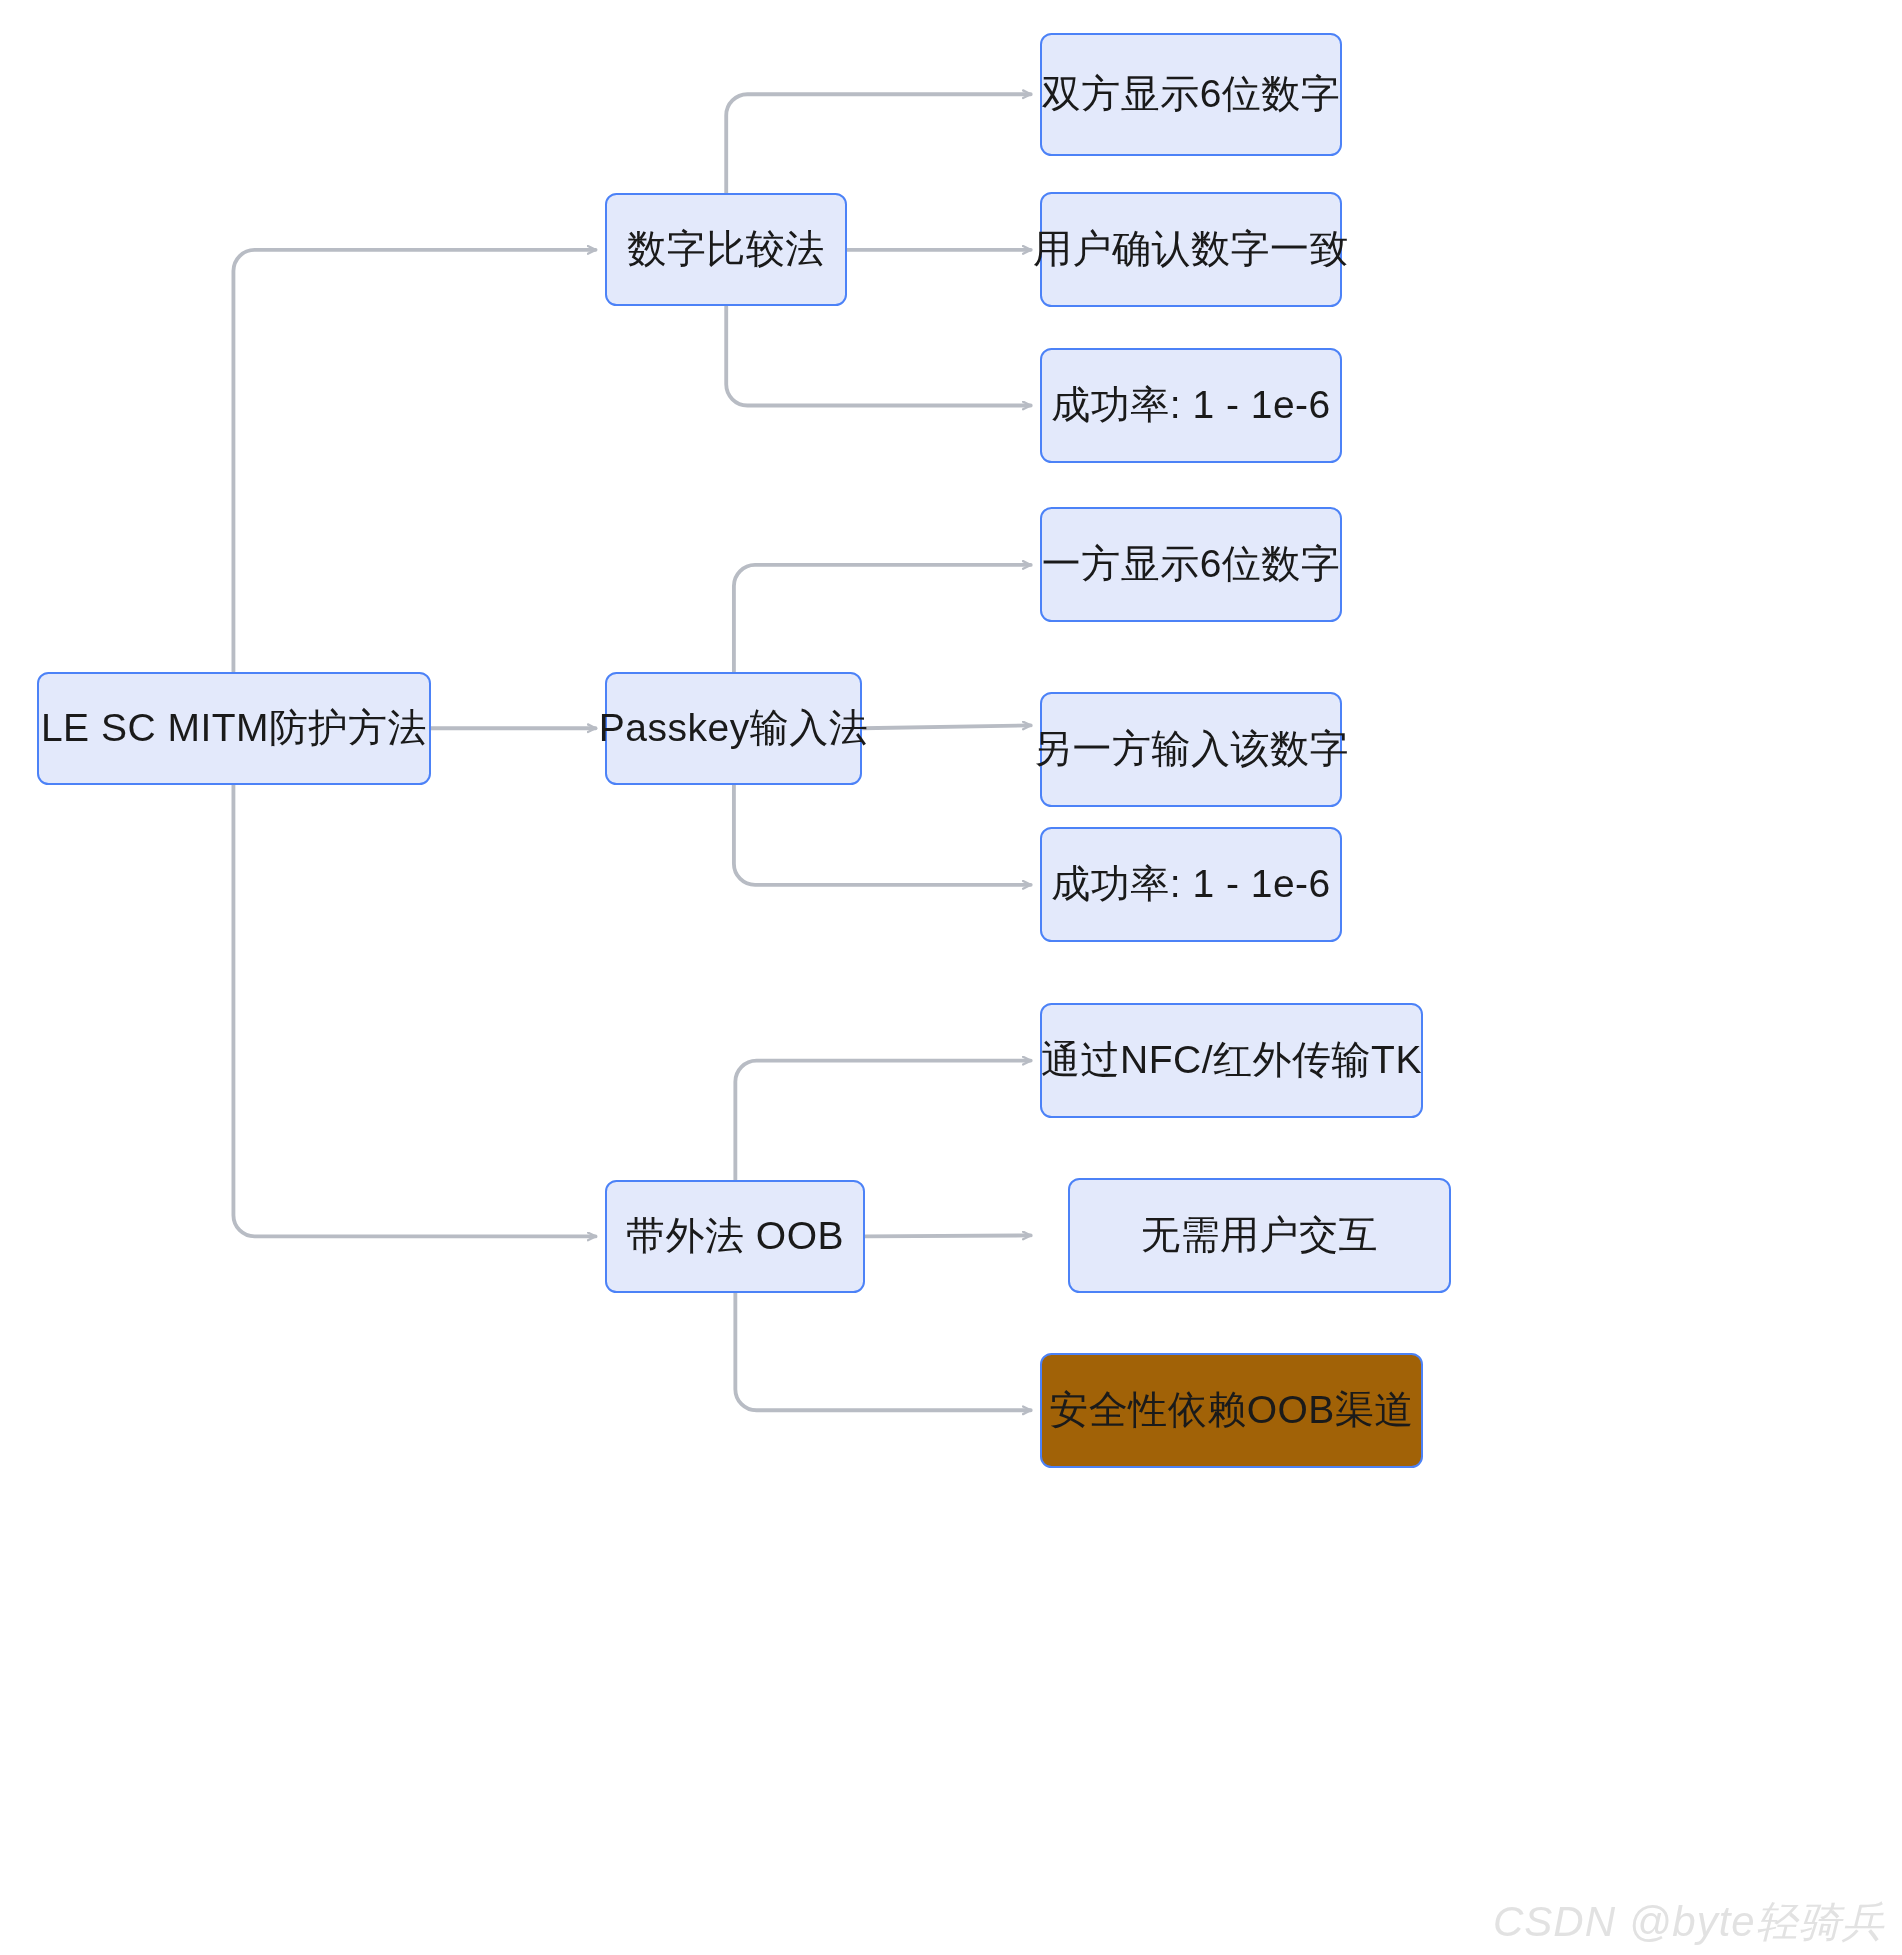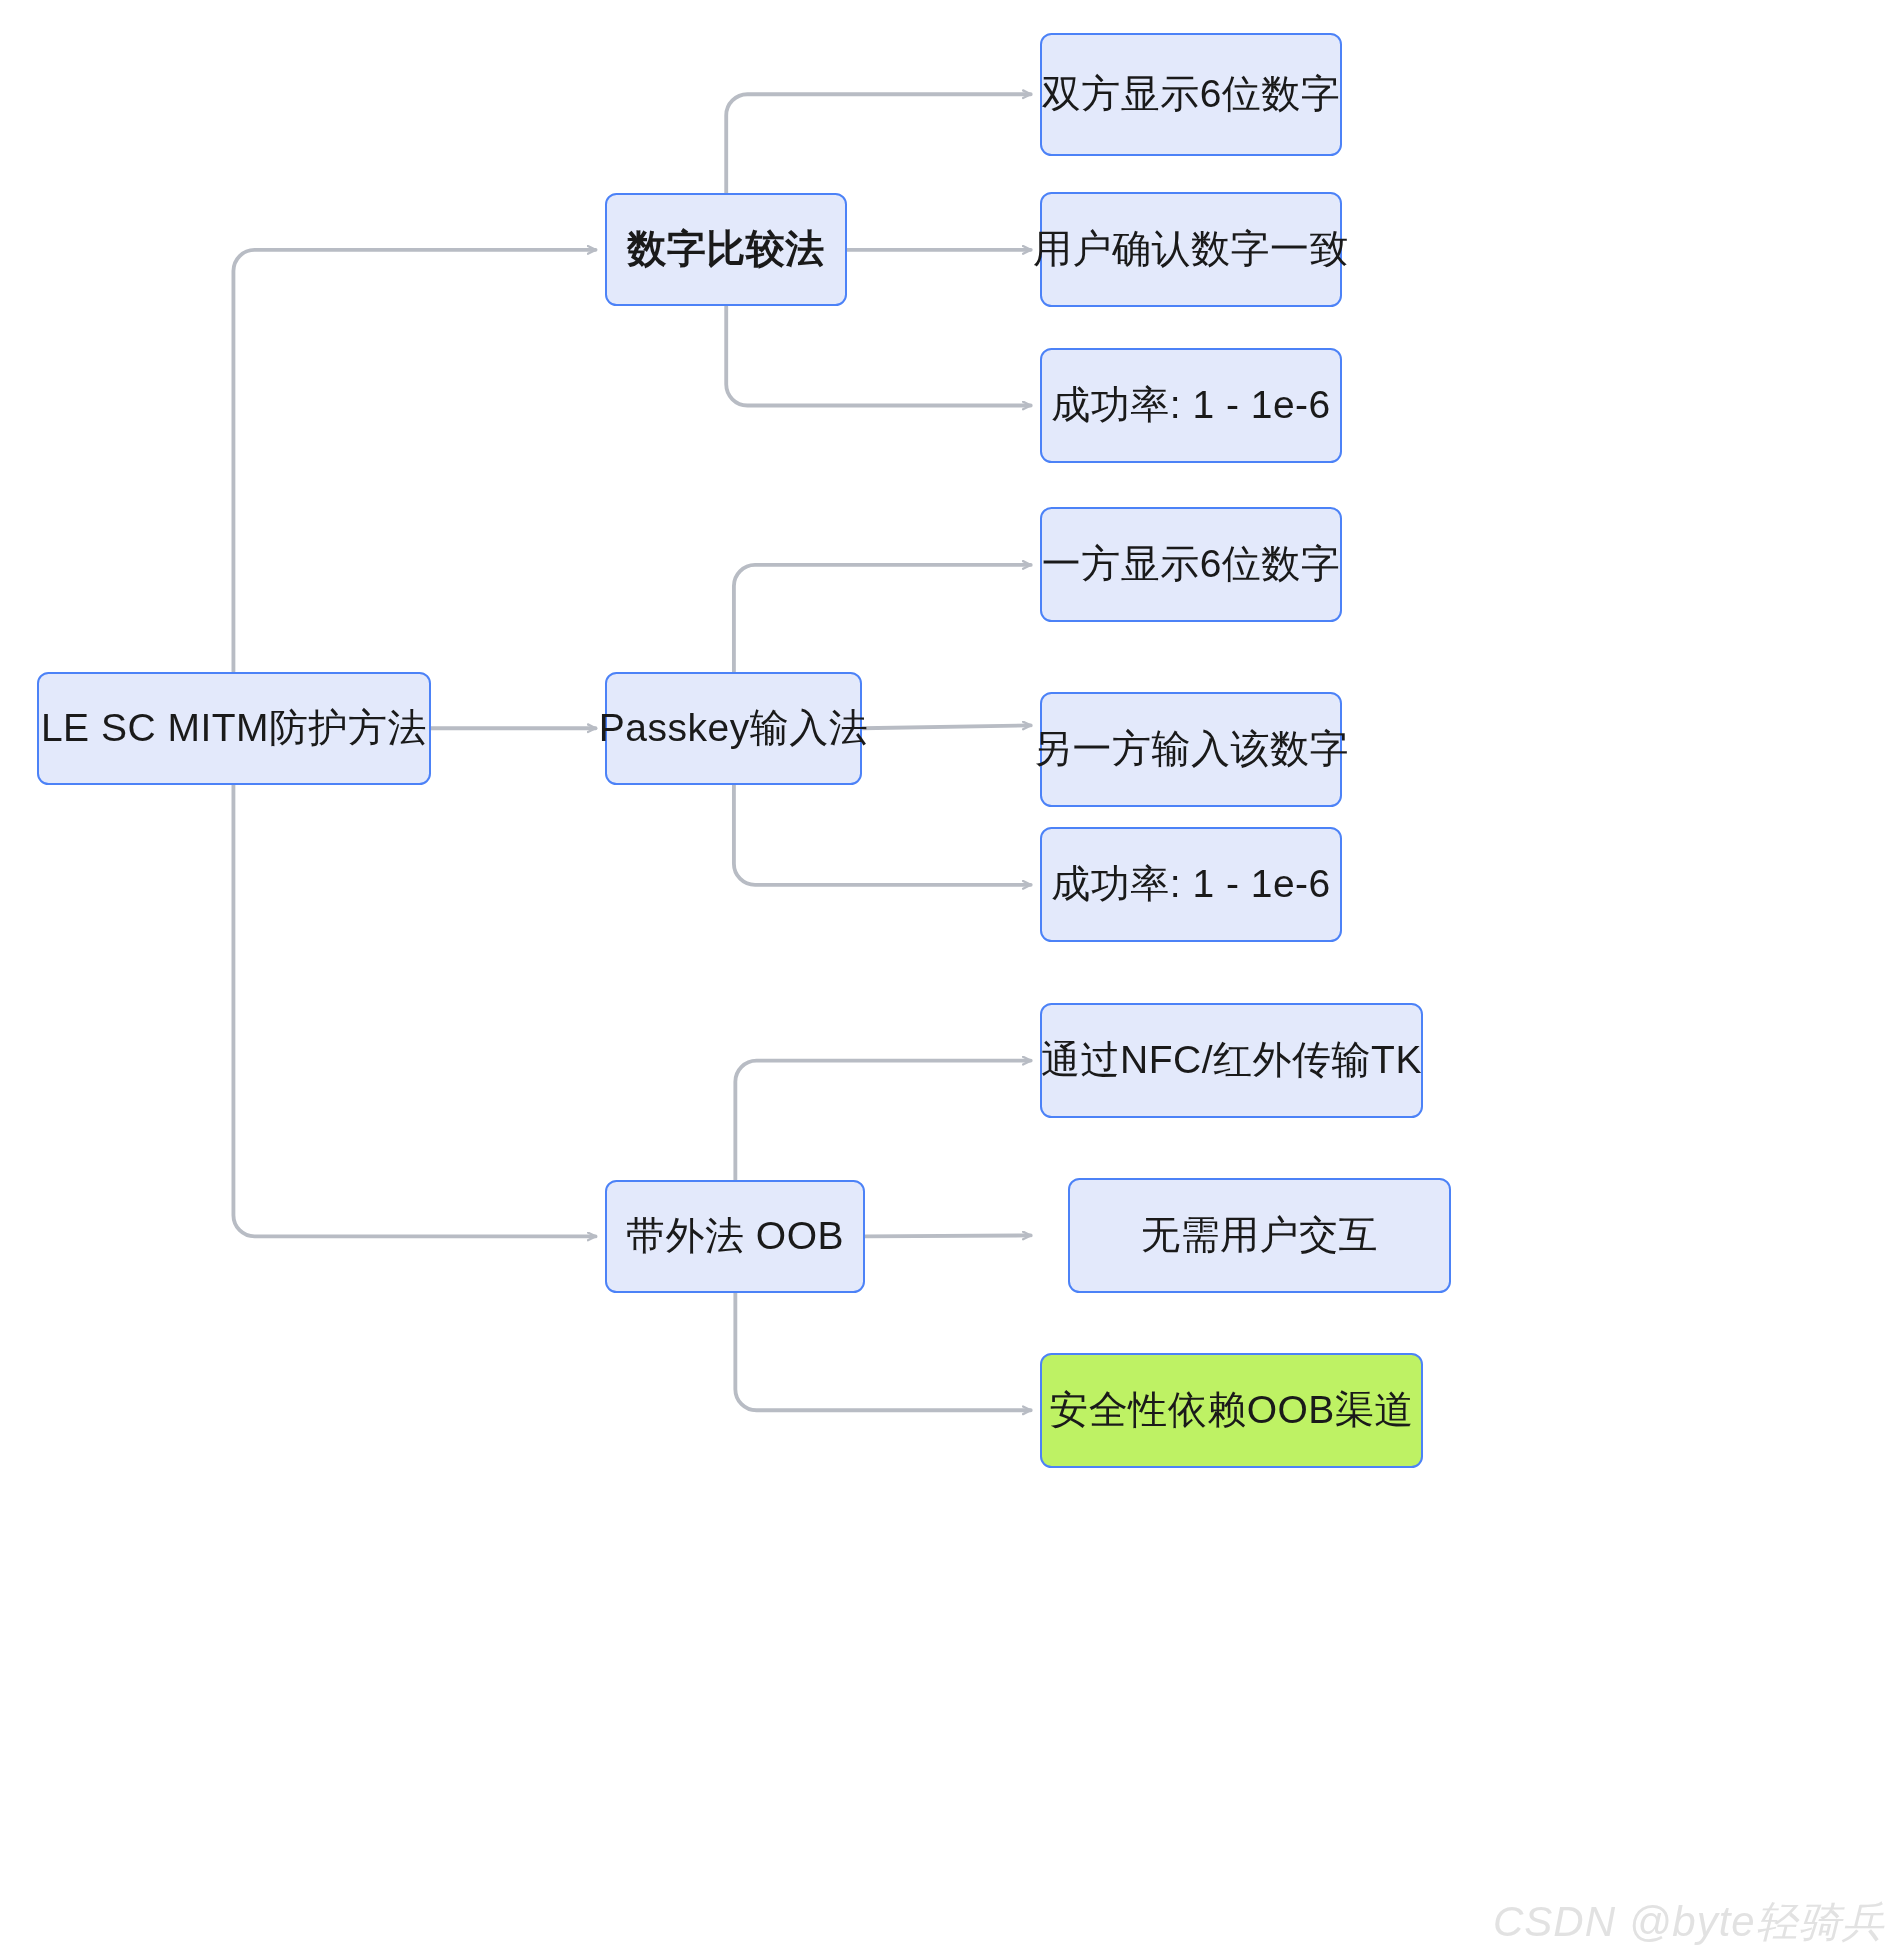--- a/index.html
+++ b/index.html
@@ -78,21 +78,21 @@
         <path d="M 765.5 1228 L 765.5 1126 A 22 22 0 0 1 787.5 1104 L 1073 1104" marker-end="url(#arrow)" stroke="#b8bcc4"></path>
         <path d="M 901 1287 L 1073 1286" marker-end="url(#arrow)" stroke="#b8bcc4"></path>
         <path d="M 765.5 1346 L 765.5 1446 A 22 22 0 0 0 787.5 1468 L 1073 1468" marker-end="url(#arrow)" stroke="#b8bcc4"></path>
       </g>
   </svg>
 
   <div id="nodes">
       <div class="node" style="left: 37px; top: 672px; width: 394px; height: 113px; border-color: rgb(76, 130, 247); background: rgb(227, 233, 251); color: rgb(26, 26, 26);">
         <span>LE SC MITM防护方法</span>
       </div>
-      <div class="node" style="left: 605px; top: 193px; width: 242px; height: 113px; border-color: rgb(76, 130, 247); background: rgb(227, 233, 251); color: rgb(26, 26, 26); font-weight: bold;">
+      <div class="node" style="left: 605px; top: 193px; width: 242px; height: 113px; border-color: rgb(76, 130, 247); background: rgb(227, 233, 251); color: rgb(26, 26, 26);">
         <span>数字比较法</span>
       </div>
       <div class="node" style="left: 605px; top: 672px; width: 257px; height: 113px; border-color: rgb(76, 130, 247); background: rgb(227, 233, 251); color: rgb(26, 26, 26);">
         <span>Passkey输入法</span>
       </div>
       <div class="node" style="left: 605px; top: 1180px; width: 260px; height: 113px; border-color: rgb(76, 130, 247); background: rgb(227, 233, 251); color: rgb(26, 26, 26);">
         <span>带外法 OOB</span>
       </div>
       <div class="node" style="left: 1040px; top: 33px; width: 302px; height: 123px; border-color: rgb(76, 130, 247); background: rgb(227, 233, 251); color: rgb(26, 26, 26);">
         <span>双方显示6位数字</span>
@@ -111,21 +111,21 @@
       </div>
       <div class="node" style="left: 1040px; top: 827px; width: 302px; height: 115px; border-color: rgb(76, 130, 247); background: rgb(227, 233, 251); color: rgb(26, 26, 26);">
         <span>成功率: 1 - 1e-6</span>
       </div>
       <div class="node" style="left: 1040px; top: 1003px; width: 383px; height: 115px; border-color: rgb(76, 130, 247); background: rgb(227, 233, 251); color: rgb(26, 26, 26);">
         <span>通过NFC/红外传输TK</span>
       </div>
       <div class="node" style="left: 1040px; top: 1178px; width: 383px; height: 115px; border-color: rgb(76, 130, 247); background: rgb(227, 233, 251); color: rgb(26, 26, 26); margin-left: 28px;">
         <span>无需用户交互</span>
       </div>
-      <div class="node" style="left: 1040px; top: 1353px; width: 383px; height: 115px; border-color: rgb(76, 130, 247); background: #bef264; color: rgb(26, 26, 26);">
+      <div class="node" style="left: 1040px; top: 1353px; width: 383px; height: 115px; border-color: rgb(76, 130, 247); background: #a16207; color: rgb(26, 26, 26);">
         <span>安全性依赖OOB渠道</span>
       </div>
     </div>
 
   <div class="watermark">CSDN @byte轻骑兵</div>
 
 </div>
 
 
 </body></html>

